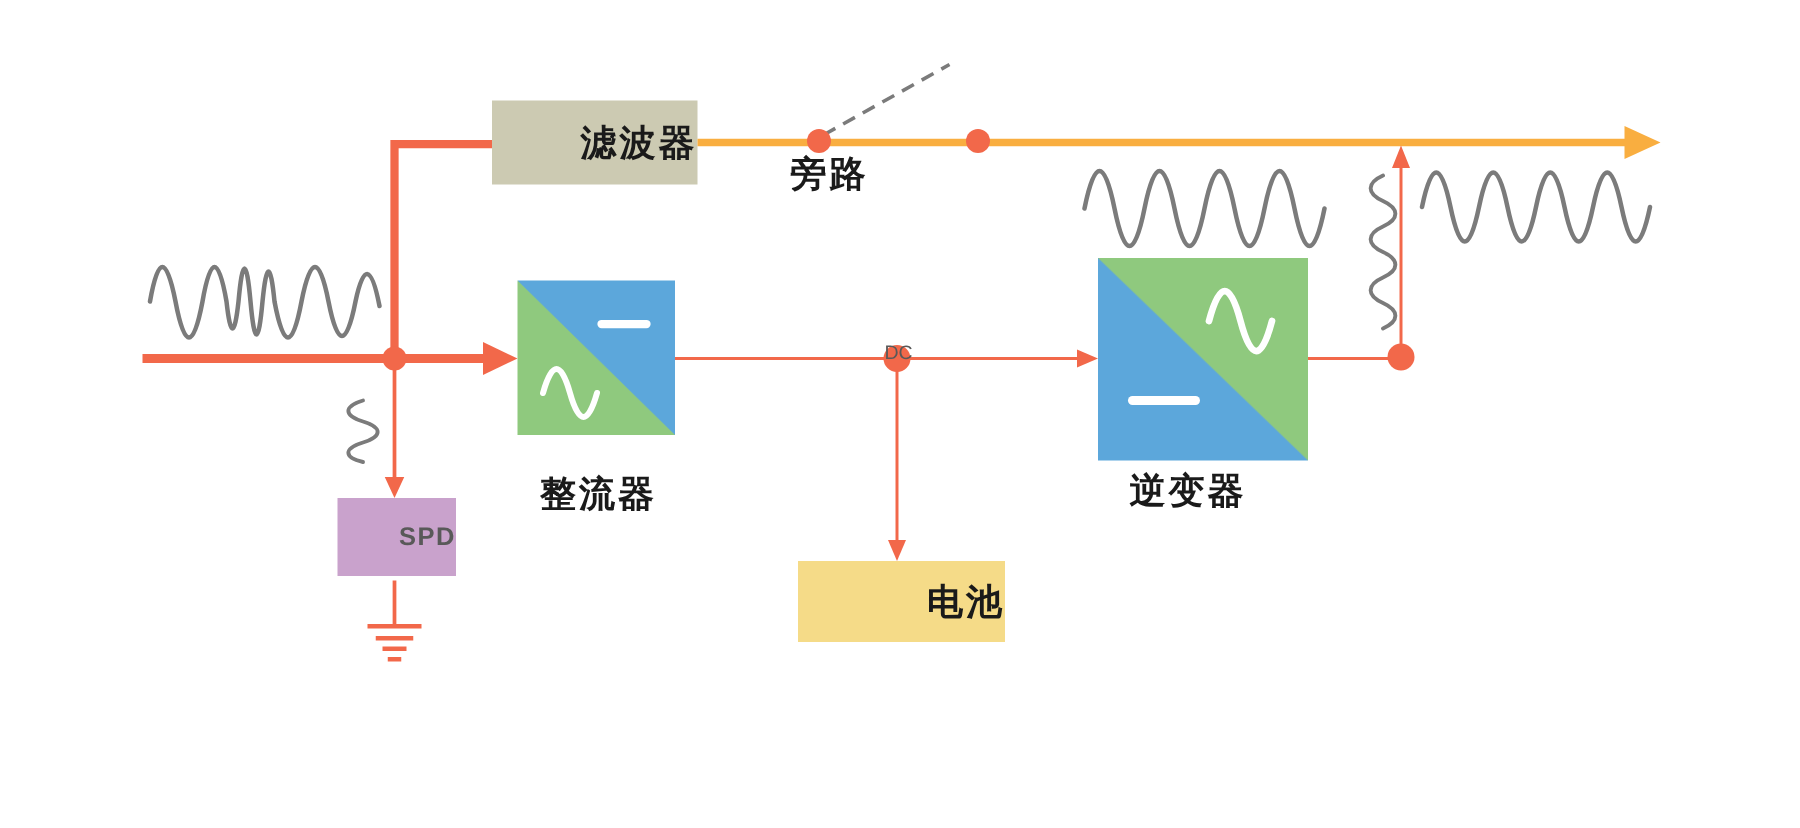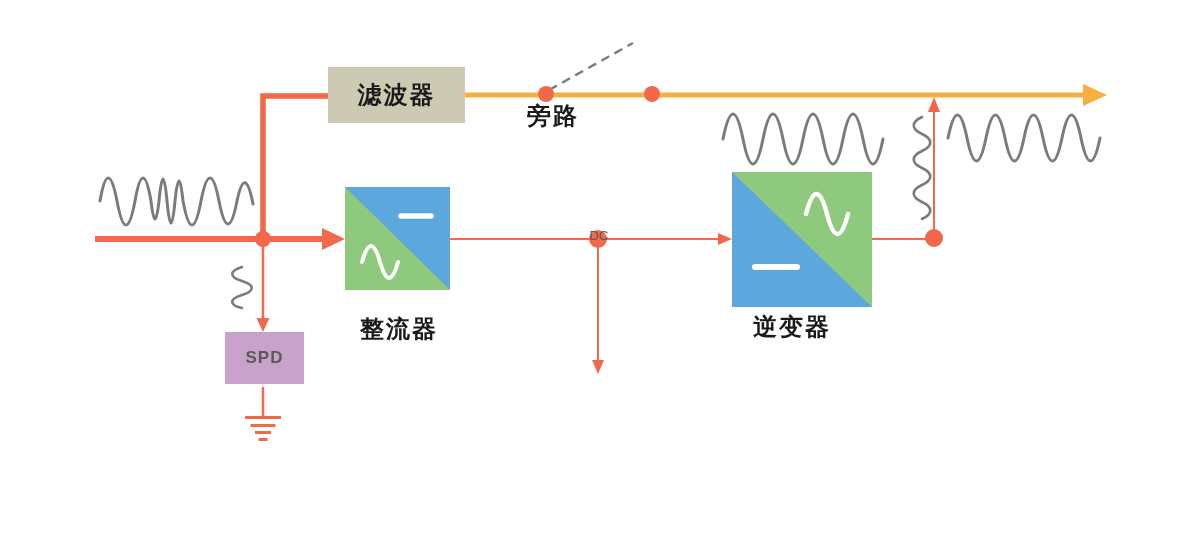--- a/index.html
+++ b/index.html
@@ -13,21 +13,21 @@
     --wave-gray:#7B7B7B;
     --text-dark:#1A1A1A;
     --text-gray:#595959;
   }
   *{margin:0;padding:0;box-sizing:border-box}
   html,body{background:#fff}
   body{font-family:"Liberation Sans","DejaVu Sans",sans-serif}
   .stage{position:relative;width:1200px;height:552px;background:#fff;overflow:hidden}
 
   
-  .box{position:absolute;display:flex;align-items:center;justify-content:center;z-index:1}
+  .box{position:absolute;display:flex;align-items:center;justify-content:flex-end;z-index:1}
   .box-filter{left:328px;top:67px;width:137px;height:56px;background:var(--filter-box)}
   .box-rectifier{left:345px;top:187px;width:105px;height:103px;
     background:linear-gradient(to top right,var(--converter-green) 49.7%,var(--converter-blue) 50.3%)}
   .box-inverter{left:732px;top:172px;width:140px;height:135px;
     background:linear-gradient(to top right,var(--converter-blue) 49.7%,var(--converter-green) 50.3%)}
   .box-spd{left:225px;top:332px;width:79px;height:52px;background:var(--spd-box)}
   .box-battery{left:532px;top:374px;width:138px;height:54px;background:var(--battery-box)}
 
   .cjk{font-size:24px;font-weight:600;color:var(--text-dark);letter-spacing:2px;white-space:nowrap}
   .spd-txt{font-size:17px;font-weight:700;color:var(--text-gray);letter-spacing:1px}
@@ -57,20 +57,23 @@
 
 <div class="stage">
 
   <div class="box box-filter">
     <span class="cjk">滤波器</span>
   </div>
   <div class="box box-rectifier"></div>
   <div class="box box-inverter"></div>
   <div class="box box-spd">
     <span class="spd-txt">SPD</span>
+  </div>
+  <div class="box box-battery">
+    <span class="cjk">电池</span>
   </div>
 
   <svg class="overlay" width="1200" height="552" viewBox="0 0 1200 552">
 
     <path class="ln sR" stroke-width="6" d="M95,239 L263,239"></path>
     <path class="ln sR" stroke-width="5.5" stroke-linejoin="miter" d="M263,241 L263,96 L328,96"></path>
 
     <path class="ln sR" stroke-width="6" d="M263,239 L325,239"></path>
     <polygon class="fR" points="345,239 322,228 322,250"></polygon>
 

